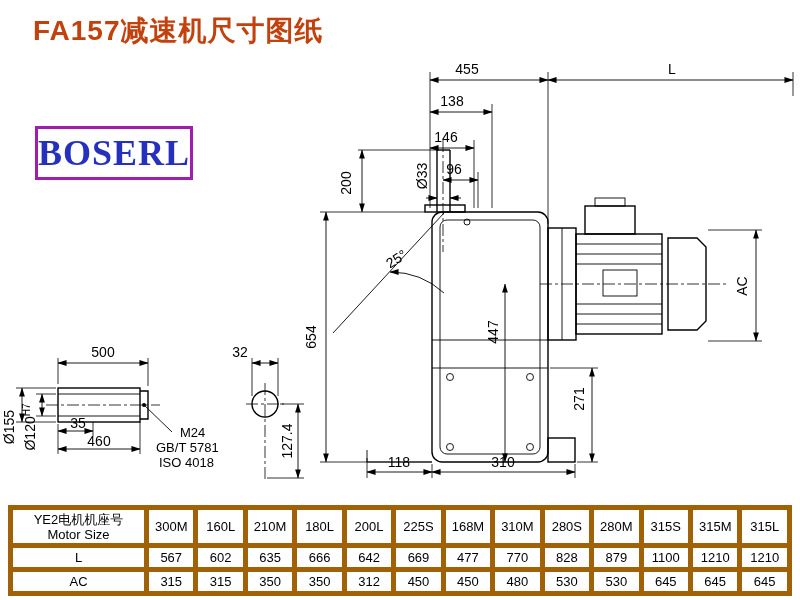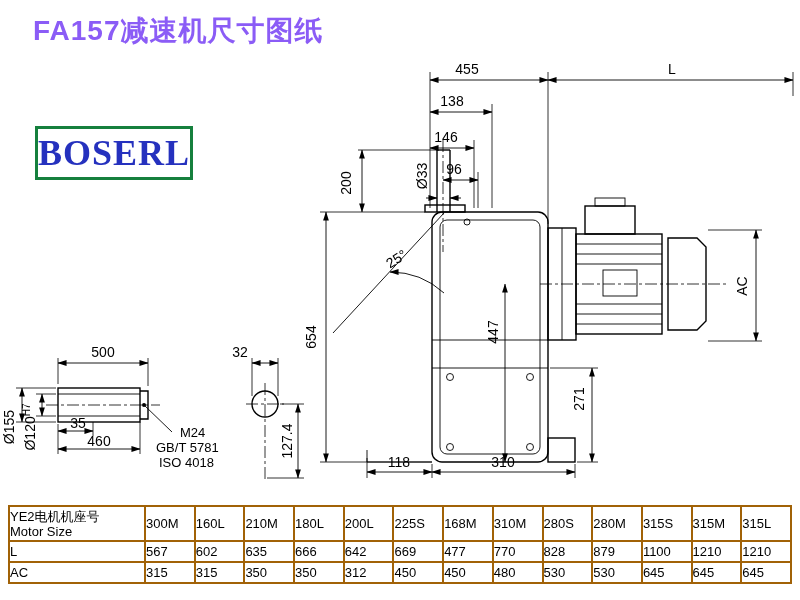--- a/index.html
+++ b/index.html
@@ -1,33 +1,33 @@
 <!DOCTYPE html>
 <html><head>
 <meta charset="utf-8">
 <style>
   html,body{margin:0;padding:0;width:800px;height:600px;background:#fff;overflow:hidden;
             font-family:"Liberation Sans",sans-serif;}
   .page{position:relative;width:800px;height:600px;background:#fff;}
   .title{position:absolute;left:33px;top:12px;margin:0;font:700 28px "Liberation Sans",sans-serif;
-         letter-spacing:1px;color:#8b5cf6;}
-  .logo{position:absolute;left:35px;top:126px;width:152px;height:48px;border:3px solid #15803d;
+         letter-spacing:1px;color:#c2410c;}
+  .logo{position:absolute;left:35px;top:126px;width:152px;height:48px;border:3px solid #a21caf;
         display:flex;align-items:center;justify-content:center;background:#fff;}
   .logo span{color:#2531be;font:700 36px "Liberation Serif",serif;letter-spacing:1px;}
   svg.draw{position:absolute;left:0;top:0;}
   svg .obj{stroke:#000;stroke-width:1.4;fill:none;}
   svg .thin{stroke:#000;stroke-width:0.9;fill:none;}
   svg .ext{stroke:#000;stroke-width:0.8;}
   svg .dim{stroke:#000;stroke-width:0.9;}
   svg .cl{stroke:#000;stroke-width:0.8;stroke-dasharray:12 3 3 3;}
   svg text{font:14px "Liberation Sans",sans-serif;fill:#000;}
   svg text.sm{font-size:13px;}
   table.spec{position:absolute;left:8px;top:505px;width:784px;border-collapse:collapse;
              table-layout:fixed;font:13px "Liberation Sans",sans-serif;color:#000;background:#fff;}
-  table.spec th,table.spec td{border:2px solid #a16207;text-align:left;vertical-align:middle;
+  table.spec th,table.spec td{border:5px solid #a16207;text-align:center;vertical-align:middle;
              padding:0;font-weight:400;height:19px;overflow:hidden;white-space:nowrap;}
   table.spec tr.hdr th{height:33px;}
   table.spec col.first{width:136px;}
   .hdr .l1,.hdr .l2{line-height:15px;}
 </style>
 </head>
 <body>
 
 <div class="page">
 

